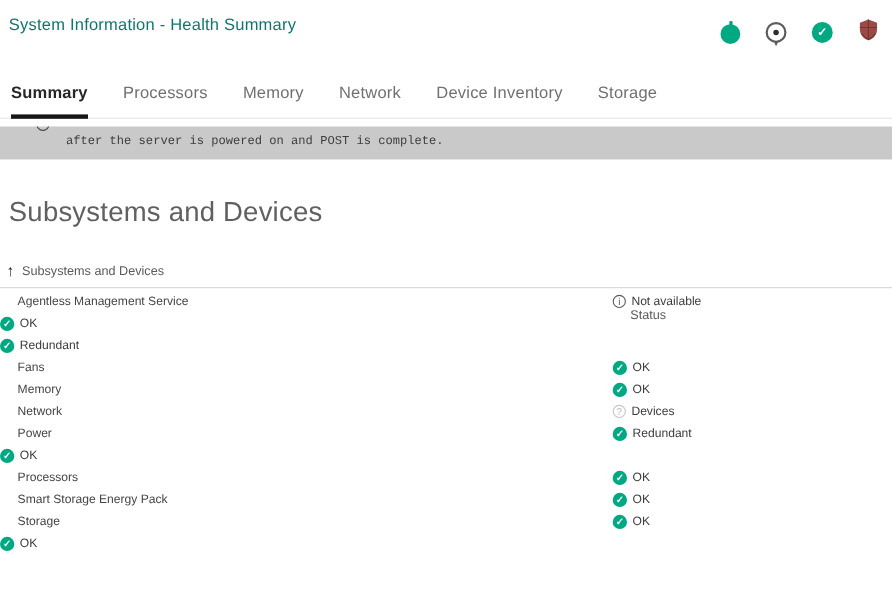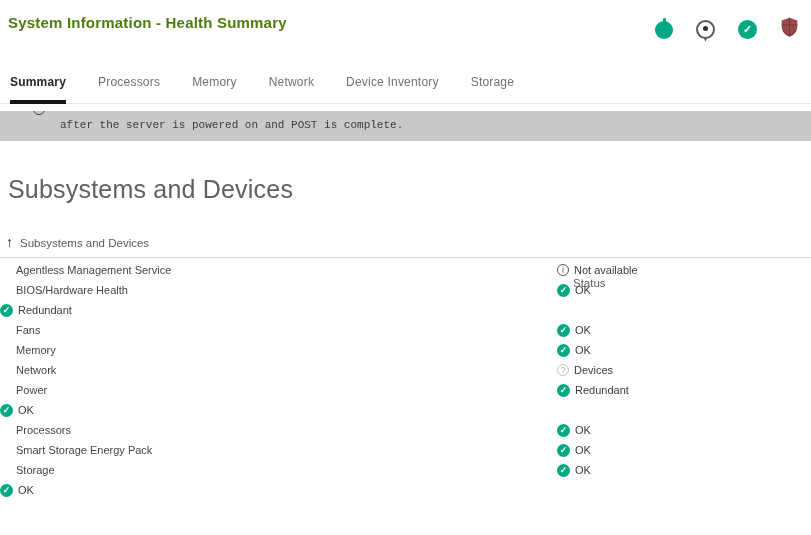--- a/index.html
+++ b/index.html
@@ -3,32 +3,32 @@
 <meta charset="utf-8">
 <style>
   * { margin:0; padding:0; box-sizing:border-box; }
   html,body { background:#fff; }
   .app {
     position:relative; width:811px; height:535px; overflow:hidden;
     background:#ffffff; font-family:"Liberation Sans", sans-serif;
   }
   
   .hdr { display:flex; justify-content:space-between; align-items:flex-start; padding:14px 12px 0 8px; }
-  .page-title { font-size:15px; font-weight:700; color:#4d7c0f; letter-spacing:0.2px; }
+  .page-title { font-size:15px; font-weight:400; color:#0f766e; letter-spacing:0.2px; }
   .hdr-icons { display:flex; align-items:center; gap:23px; margin-top:3px; }
   .hicon { display:inline-block; position:relative; cursor:pointer; }
   .pwr { width:18px; height:18px; background:#01a982; border-radius:50%; margin-top:2px; }
   .pwr::before { content:""; position:absolute; top:-3px; left:7.5px; width:3px; height:7px; background:#01a982; border-radius:1px; }
   .uid { width:19px; height:19px; border:2.5px solid #5c5c5c; border-radius:50%; }
   .uid::before { content:""; position:absolute; left:4.5px; top:4.5px; width:5px; height:5px; background:#2e2e2e; border-radius:50%; }
   .uid::after { content:""; position:absolute; left:5.5px; bottom:-5px; width:4px; height:4px; background:#5c5c5c; clip-path:polygon(0 0,100% 0,50% 100%); }
   .health { width:19px; height:19px; background:#01a982; border-radius:50%; color:#fff; display:flex; align-items:center; justify-content:center; font-size:11px; font-weight:700; }
   
   .tabs { display:flex; gap:32px; margin-top:34px; padding-left:10px; border-bottom:1px solid #e4e4e4; }
-  .tab { font-size:12px; color:#707070; padding-bottom:11px; letter-spacing:0.2px; cursor:pointer; border-bottom:4px solid transparent; margin-bottom:-1px; }
+  .tab { font-size:15px; color:#707070; padding-bottom:11px; letter-spacing:0.2px; cursor:pointer; border-bottom:4px solid transparent; margin-bottom:-1px; }
   .tab.active { color:#262626; font-weight:700; border-bottom-color:#161616; }
   
   .banner { position:relative; margin-top:7px; height:30px; background:#c9c9c9; overflow:hidden; }
   .banner-icon { position:absolute; left:33px; top:-8px; width:12px; height:12px; border:1.8px solid #3f3f3f; border-radius:50%; }
   .banner-text { position:absolute; left:60px; top:8px; font-size:11px; color:#3d3d3d;font-family:Liberation Mono, monospace; }
   
   .section-heading { margin:34px 0 0 8px; font-size:25px; font-weight:400; color:#606060; letter-spacing:0.2px; }
   
   .table { margin-top:24px; }
   .thead { position:relative; height:30px; border-bottom:1px solid #d8d8d8; font-size:11.5px; color:#5a5a5a; }
@@ -86,21 +86,20 @@
     </div>
     <div class="tbody">
         <div class="trow">
     <span class="cell-name">Agentless Management Service</span>
     <span class="cell-status">
       <span class="st-icon st-info">i</span>
       <span>Not available</span>
     </span>
   </div>
         <div class="trow">
-    <span class="cell-name">BIOS/Hardware Health</span>
     <span class="cell-status">
       <span class="st-icon st-ok">✓</span>
       <span>OK</span>
     </span>
   </div>
         <div class="trow">
     <span class="cell-status">
       <span class="st-icon st-ok">✓</span>
       <span>Redundant</span>
     </span>

